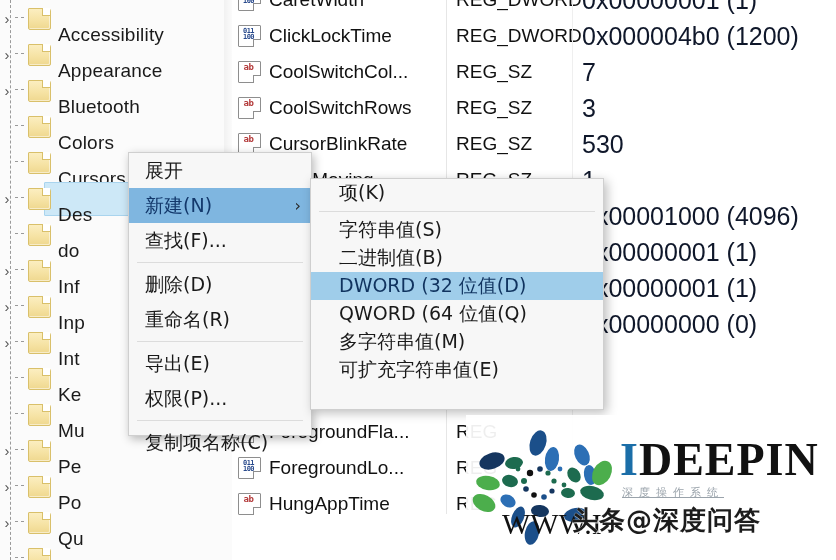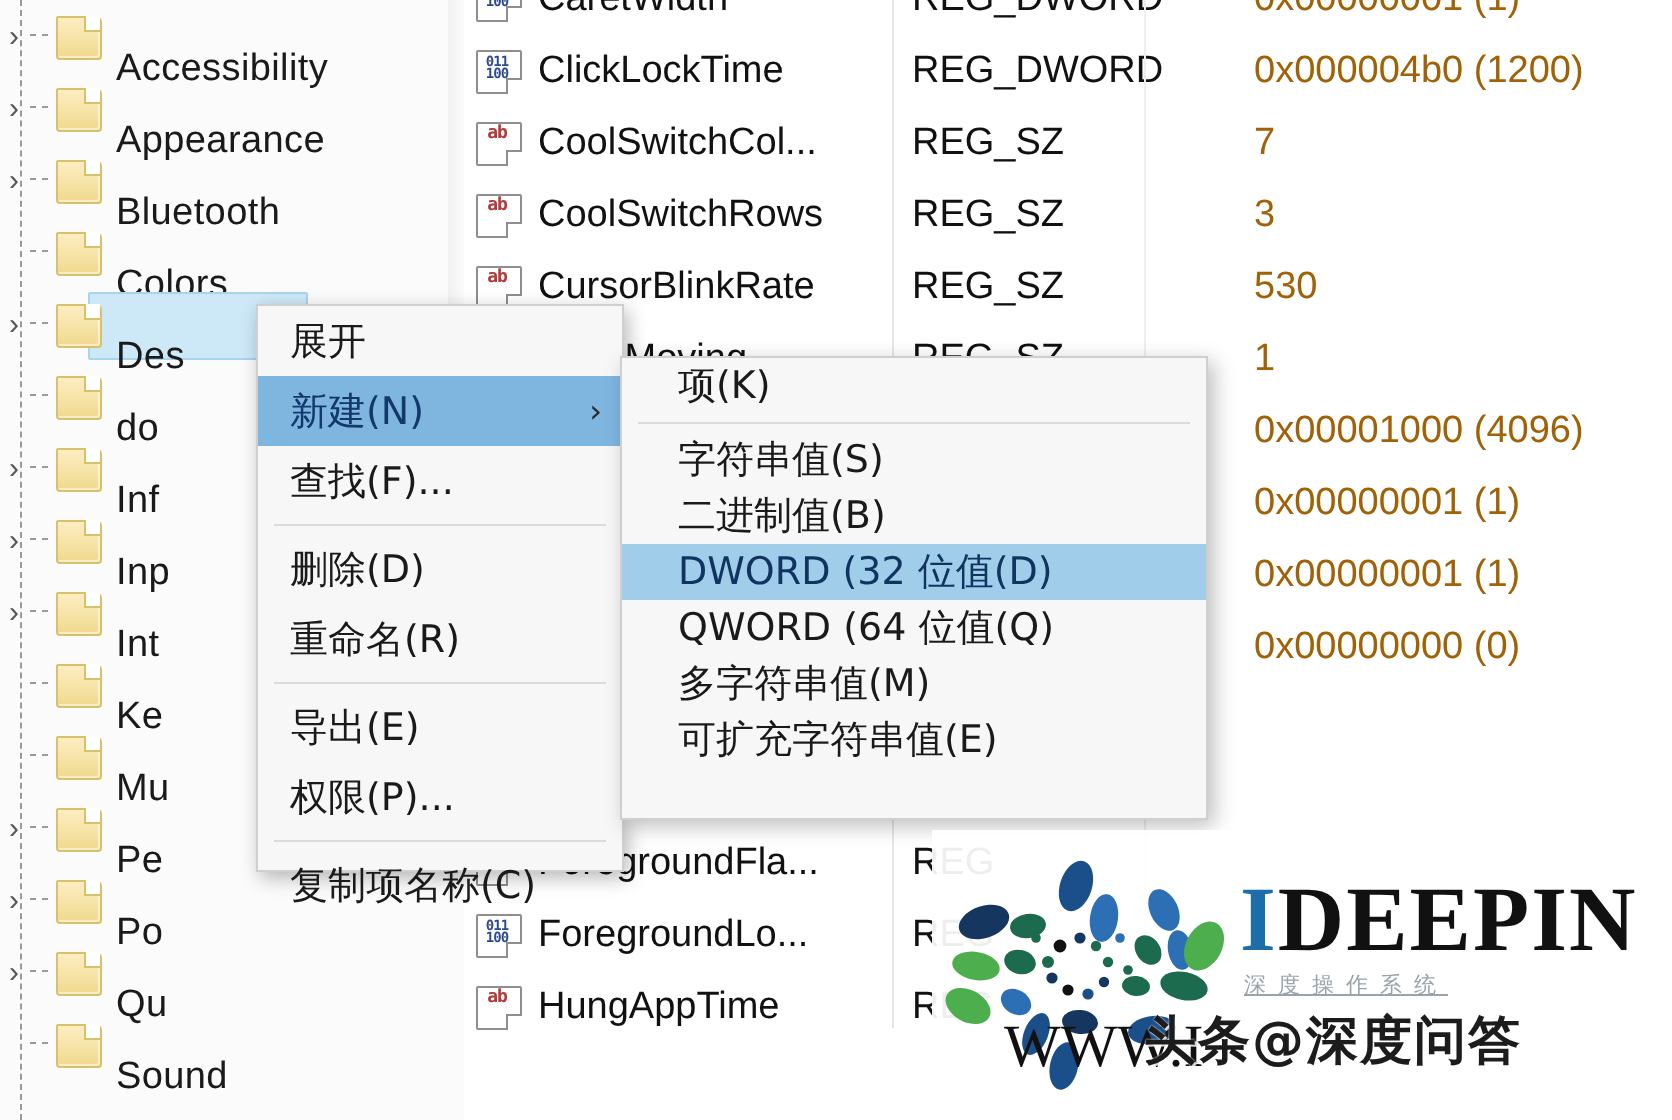--- a/index.html
+++ b/index.html
@@ -96,21 +96,21 @@
   }
   .vicon .tag{
     position:absolute;left:2px;top:3px;width:17px;height:13px;
     font-size:9px;font-weight:bold;line-height:6px;
     color:#b33a3a;text-align:center;font-family:"DejaVu Sans Mono",monospace;
     letter-spacing:-.5px;
   }
   .vicon.bin .tag{color:#2a4b8d;font-size:7px;line-height:6px;}
   .vname{font-size:19px;color:#111;width:188px;overflow:hidden;}
   .vtype{font-size:19px;color:#111;position:absolute;left:224px;}
-  .vdata{font-size:19px;color:#a16207;position:absolute;left:350px;margin-left:45px;}
+  .vdata{font-size:25px;color:#0f172a;position:absolute;left:350px;}
 
   
   #ctx-menu{
     position:absolute;left:128px;top:152px;width:182px;height:282px;
     background:#f7f7f7;border:1px solid #cfcfcf;
     box-shadow:2px 3px 9px rgba(0,0,0,.28);
     z-index:40;
   }
   .mi{
     position:relative;height:35px;display:flex;align-items:center;
@@ -202,20 +202,29 @@
           <div class="tlabel">Bluetooth</div>
         </div>
         <div class="tree-row">
           <div class="tw empty"></div>
           <div class="dashes"></div>
           <div class="folder">
             <div class="body"></div>
             <div class="fold"></div>
           </div>
           <div class="tlabel">Colors</div>
+        </div>
+        <div class="tree-row">
+          <div class="tw empty"></div>
+          <div class="dashes"></div>
+          <div class="folder">
+            <div class="body"></div>
+            <div class="fold"></div>
+          </div>
+          <div class="tlabel">Cursors</div>
         </div>
         <div class="tree-row selected">
           <div class="selbg"></div>
           <div class="tw">›</div>
           <div class="dashes"></div>
           <div class="folder">
             <div class="body"></div>
             <div class="fold"></div>
           </div>
           <div class="tlabel">Des</div>

